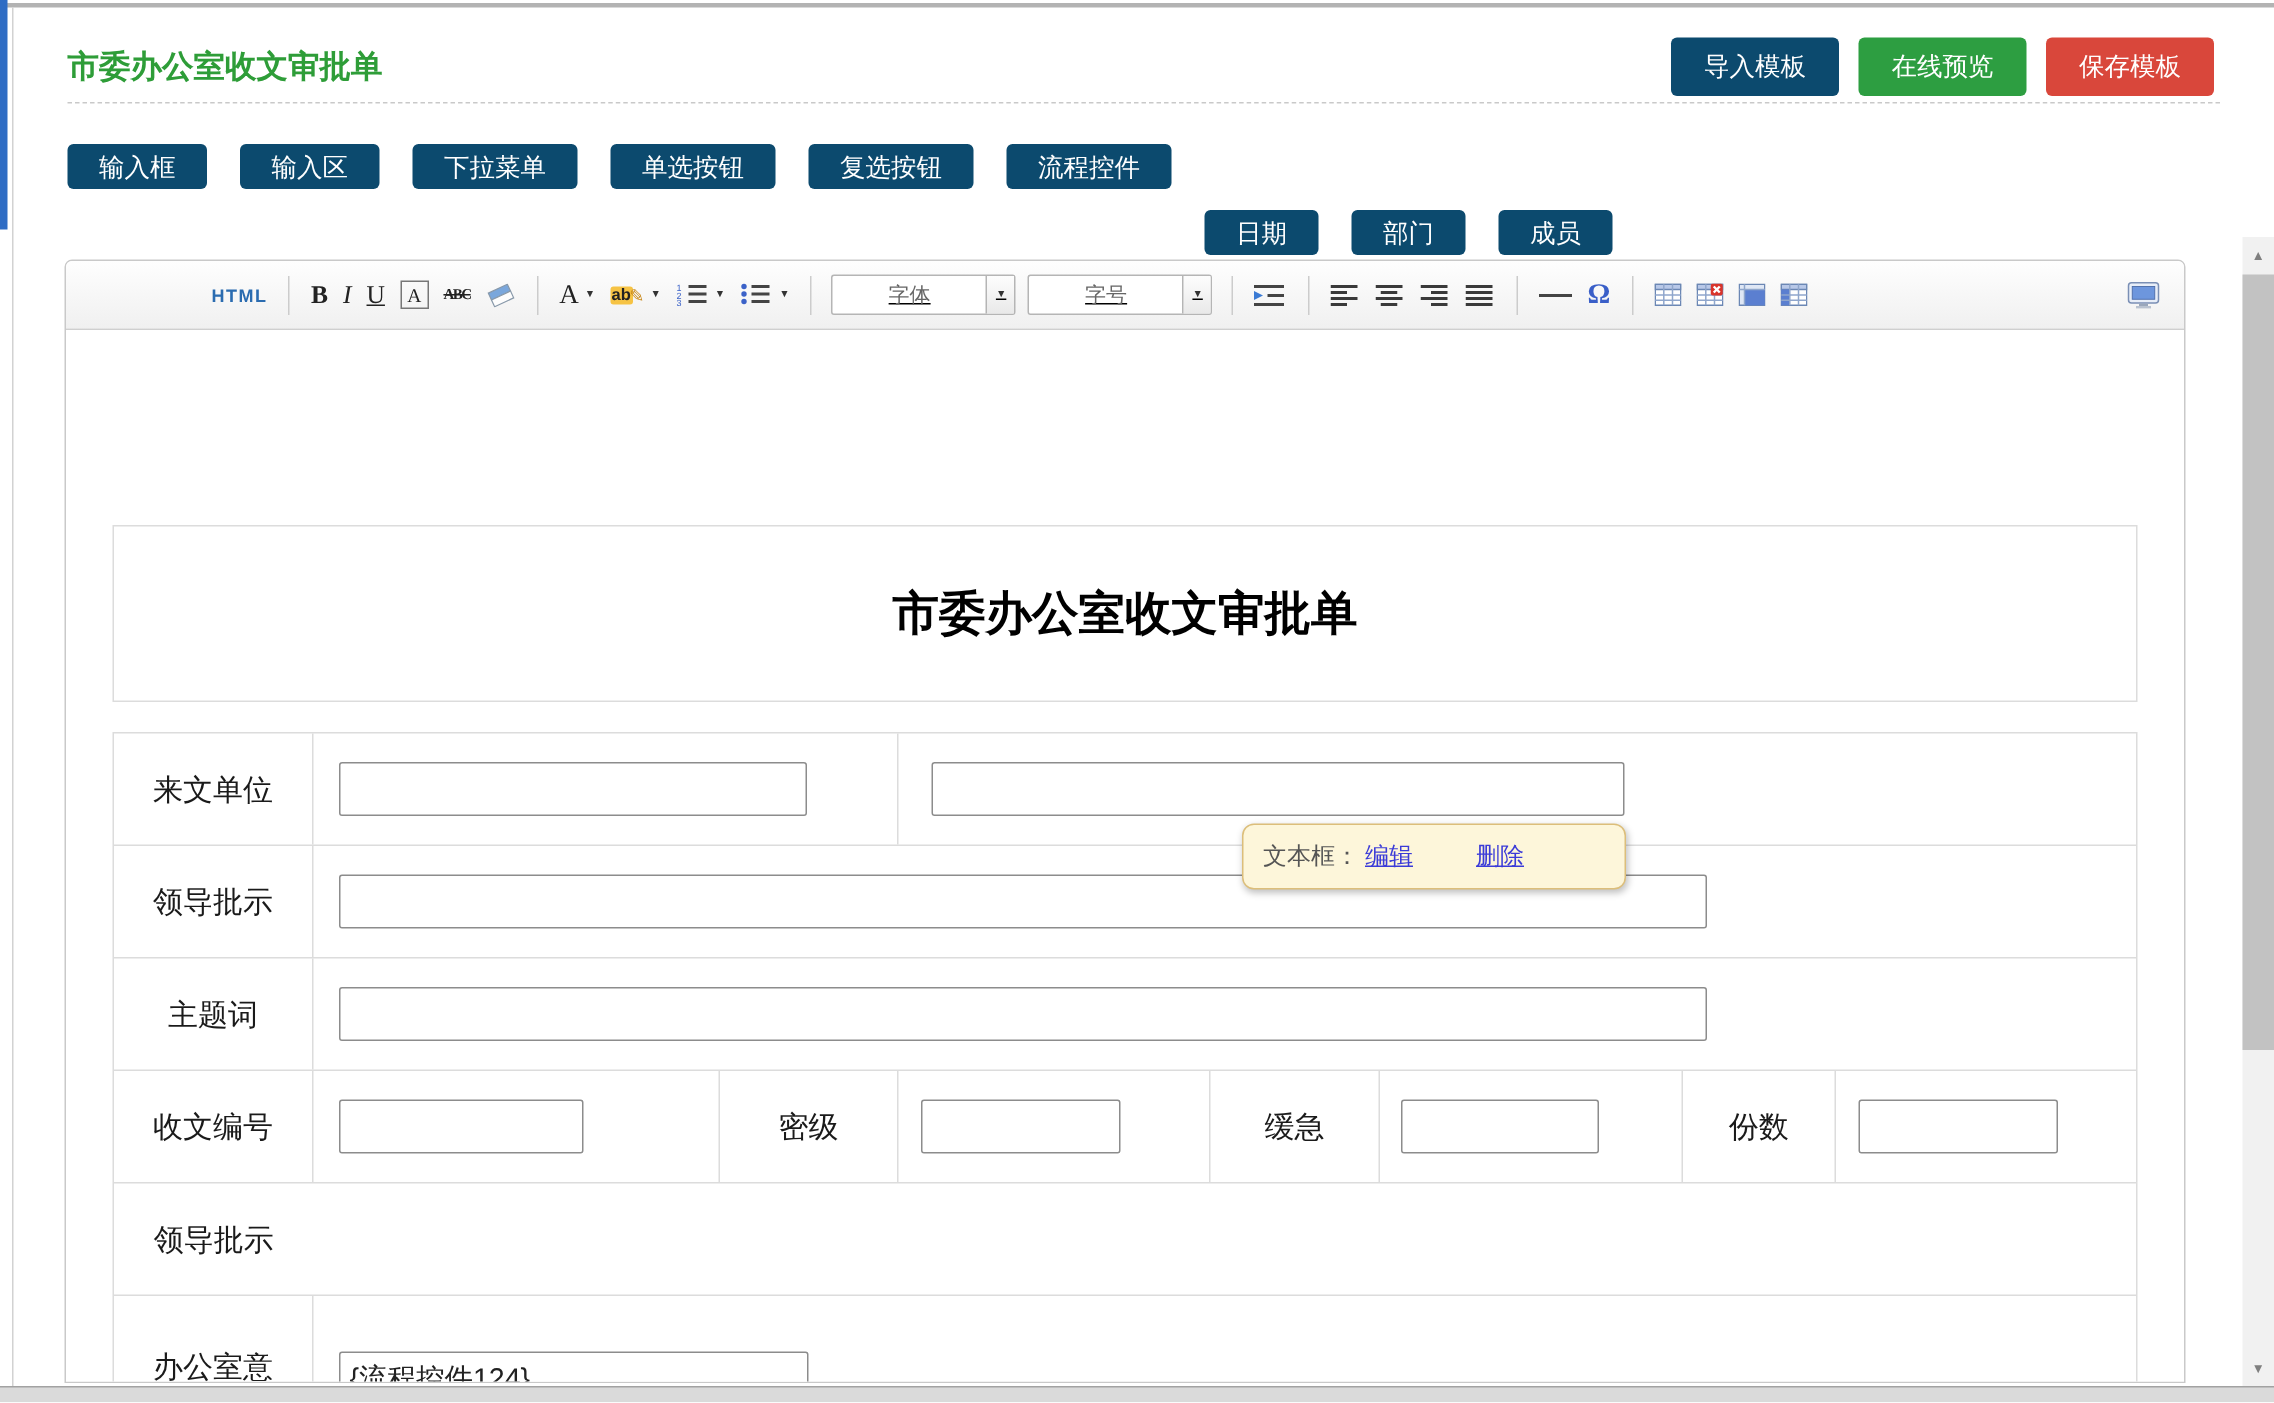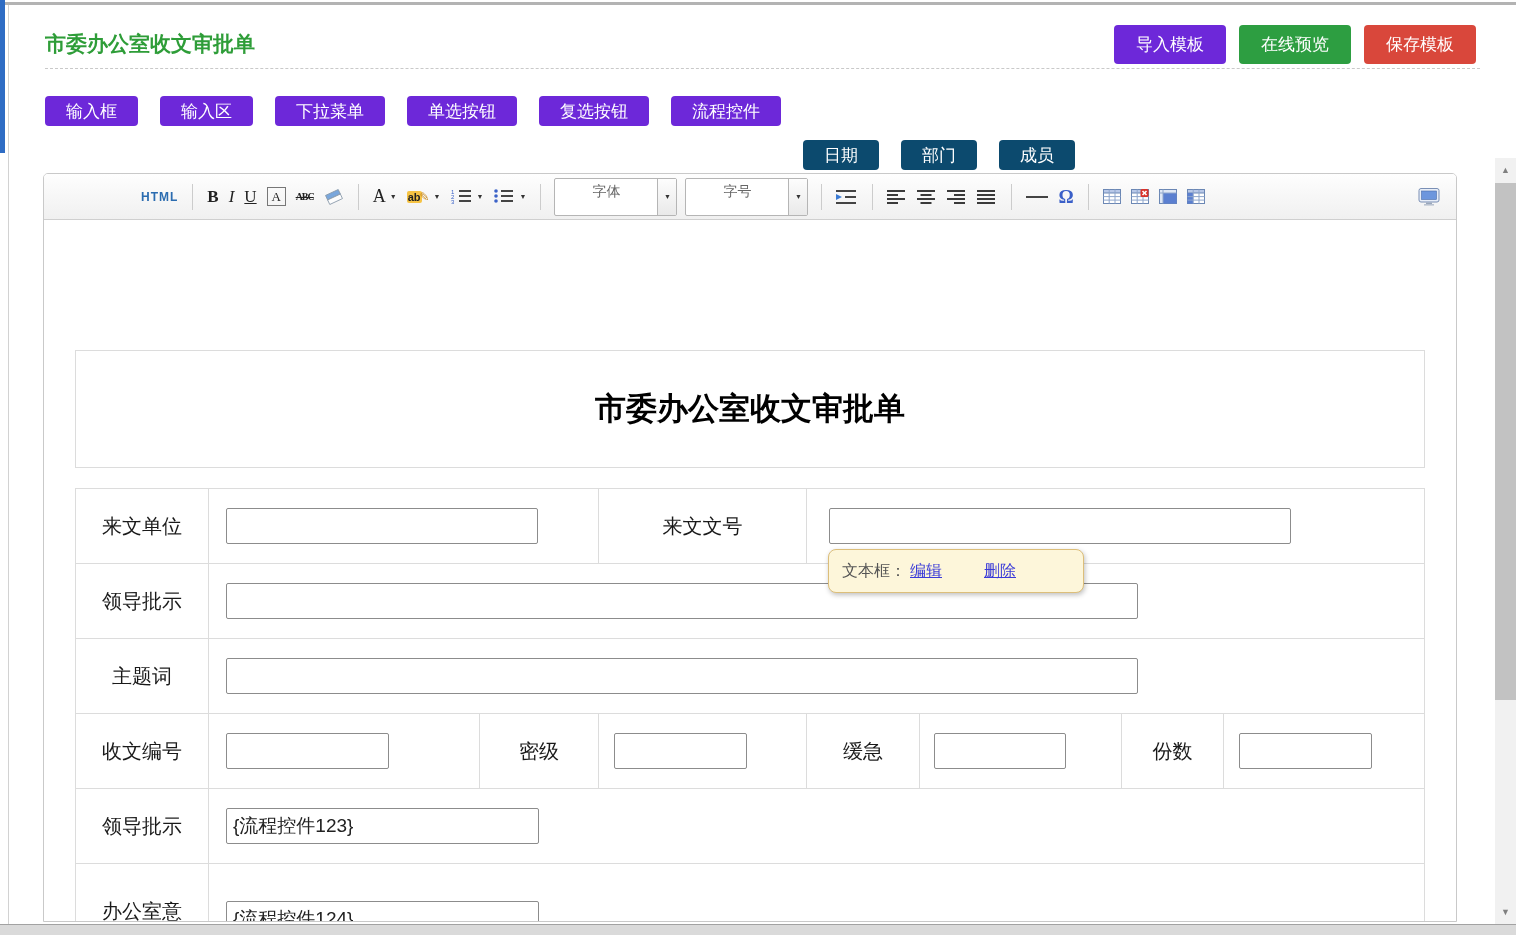--- a/index.html
+++ b/index.html
@@ -12,21 +12,21 @@
   .left-blue-strip { position:absolute; left:0; top:0; width:5px; height:153px; background:#2e6cc4; }
   .left-edge-line { position:absolute; left:8px; top:5px; width:1px; height:919px; background:#d2d2d2; }
   .bottom-bar { position:absolute; left:0; bottom:0; width:100%; height:11px; background:#dadada; border-top:1px solid #a2a2a2; }
 
   
   .page-title { position:absolute; left:45px; top:30px; font-size:21px; font-weight:bold; color:#2e9d38; }
   .top-actions { position:absolute; top:25px; right:40px; display:flex; gap:13px; }
   .btn { border:none; color:#fff; font-size:17px; border-radius:4px; cursor:pointer;
          font-family:"Liberation Sans",sans-serif; }
   .top-actions .btn { height:39px; padding:0 22px; }
-  .btn-cyan  { background:#6d28d9; }
+  .btn-cyan  { background:#0c4a6e; }
   .btn-green { background:#2d9e41; }
   .btn-red   { background:#d9473b; }
   .btn-blue  { background:#0c4a6e;margin-top:44px; }
   .dashed-sep { position:absolute; left:45px; top:68px; width:1435px; border-top:1px dashed #c9c9c9; }
   .widget-row { position:absolute; left:45px; top:96px; display:flex; gap:22px; }
   .widget-row .btn { height:30px; padding:0 21px; }
 
   
   .editor { position:absolute; left:43px; top:173px; width:1414px; height:749px;
             border:1px solid #c9c9c9; border-radius:5px 5px 0 0; background:#fff; overflow:hidden; }
@@ -38,22 +38,22 @@
   .html-btn { font-size:12px; font-weight:bold; color:#2b6cb0; letter-spacing:1px; }
   .g-serif { font-family:"Liberation Serif","DejaVu Serif",serif; font-size:17px; }
   .g-bold { font-weight:bold; }
   .g-italic { font-style:italic; }
   .g-under { text-decoration:underline; }
   .g-box { border:1px solid #777; font-size:13px; width:19px; height:19px; line-height:17px; text-align:center; }
   .g-strike { font-size:10px; font-weight:bold; text-decoration:line-through; letter-spacing:-1px; }
   .caret { font-size:7px; color:#333; margin-left:4px; }
   .hl-ab { background:#f6c344; font-size:11px; font-weight:bold; padding:0 1px; border-radius:2px; }
   .pencil { color:#c98a1e; font-size:12px; margin-left:-2px; }
-  .select-box { width:123px; height:38px; border:1px solid #b5b5b5; border-radius:2px; background:#fff;
-                display:flex; margin:0 4px; cursor:pointer; }
+  .select-box { width:123px; height:27px; border:1px solid #b5b5b5; border-radius:2px; background:#fff;
+                display:flex; margin:0 4px; cursor:pointer;text-decoration:underline; }
   .select-box .lbl { flex:1; text-align:center; line-height:24px; font-size:14px; color:#666; }
   .select-box .dd { width:19px; border-left:1px solid #b5b5b5; display:flex; align-items:center;
                     justify-content:center; font-size:7px; color:#333; background:linear-gradient(#fdfdfd,#e9e9e9); }
   .hr-glyph { width:22px; border-top:2px solid #444; }
   .omega { font-size:19px; font-weight:bold; color:#3a5fc8; font-family:"Liberation Serif",serif; }
   .tb-right { margin-left:auto; margin-right:16px; }
 
   
   .canvas { position:relative; width:100%; height:703px; background:#fff; }
   .doc-title-box { position:absolute; left:31px; top:130px; width:1350px; height:118px;
@@ -293,21 +293,20 @@
         <span class="doc-title">市委办公室收文审批单</span>
       </div>
 
       <div class="ftable">
 
         <div class="frow">
           <div class="fcell flabel w133">来文单位</div>
           <div class="fcell w390 pl17">
             <input class="tin in312" type="text" value="" style="">
           </div>
-          <div class="fcell flabel w208">来文文号</div>
           <div class="fcell w620 pl22">
             <input class="tin in462" type="text" value="" style="">
           </div>
         </div>
 
         <div class="frow">
           <div class="fcell flabel w133">领导批示</div>
           <div class="fcell wrest pl17">
             <input class="tin in912" type="text" value="" style="">
           </div>
@@ -334,23 +333,20 @@
             <input class="tin in132" type="text" value="" style="">
           </div>
           <div class="fcell flabel w102">份数</div>
           <div class="fcell w203 pl15">
             <input class="tin in133" type="text" value="" style="">
           </div>
         </div>
 
         <div class="frow">
           <div class="fcell flabel w133">领导批示</div>
-          <div class="fcell wrest pl17">
-            <input class="tin in313" type="text" value="{流程控件123}" style="">
-          </div>
         </div>
 
         <div class="frow">
           <div class="fcell flabel w133">办公室意</div>
           <div class="fcell wrest pl17 row6-cell">
             <input class="tin in313" type="text" value="{流程控件124}" style="">
           </div>
         </div>
       </div>
     </div>

